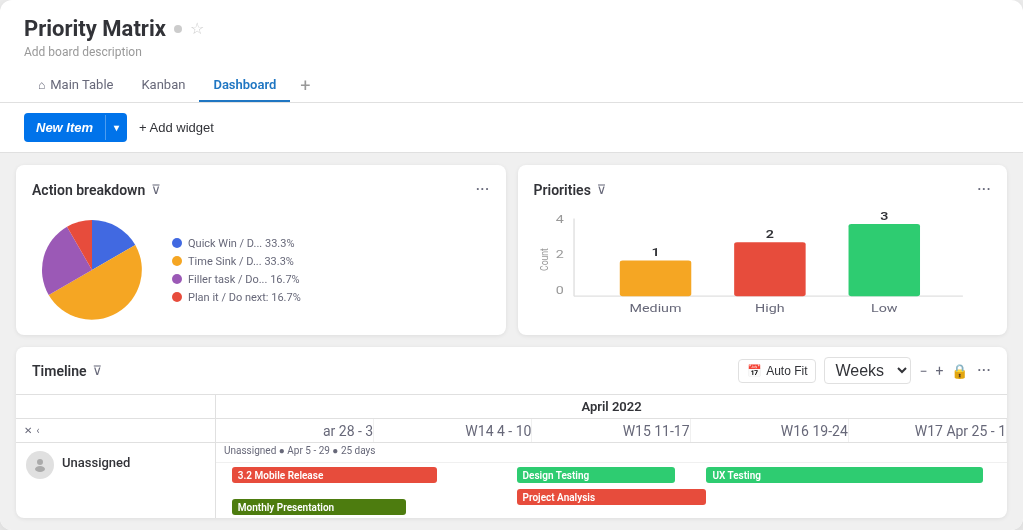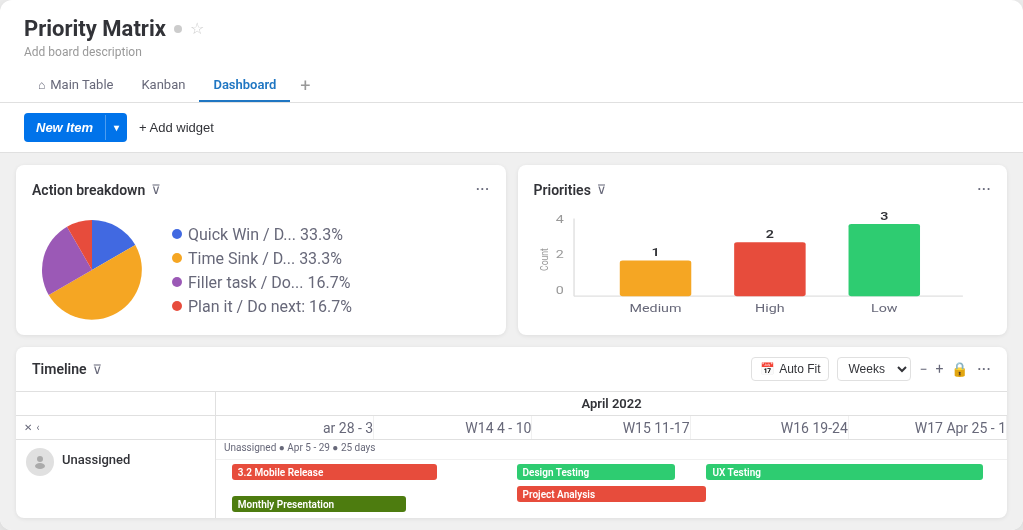--- a/index.html
+++ b/index.html
@@ -185,21 +185,21 @@
     }
     .pie-legend {
       display: flex;
       flex-direction: column;
       gap: 5px;
     }
     .legend-item {
       display: flex;
       align-items: center;
       gap: 6px;
-      font-size: 16px;
+      font-size: 11px;
       color: #676879;
     }
     .legend-dot {
       width: 10px;
       height: 10px;
       border-radius: 50%;
       flex-shrink: 0;
     }
     .bar-chart-area {
       display: flex;
@@ -241,21 +241,21 @@
       gap: 4px;
       font-size: 12px;
       color: #323338;
       cursor: pointer;
       padding: 4px 8px;
       border: 1px solid #e0e0e0;
       border-radius: 4px;
       background: #fff;
     }
     .timeline-ctrl-select {
-      font-size: 12px;
+      font-size: 16px;
       color: #323338;
       padding: 3px 6px;
       border: 1px solid #e0e0e0;
       border-radius: 4px;
       background: #fff;
     }
     .timeline-ctrl-icon {
       font-size: 14px;
       color: #676879;
       cursor: pointer;

